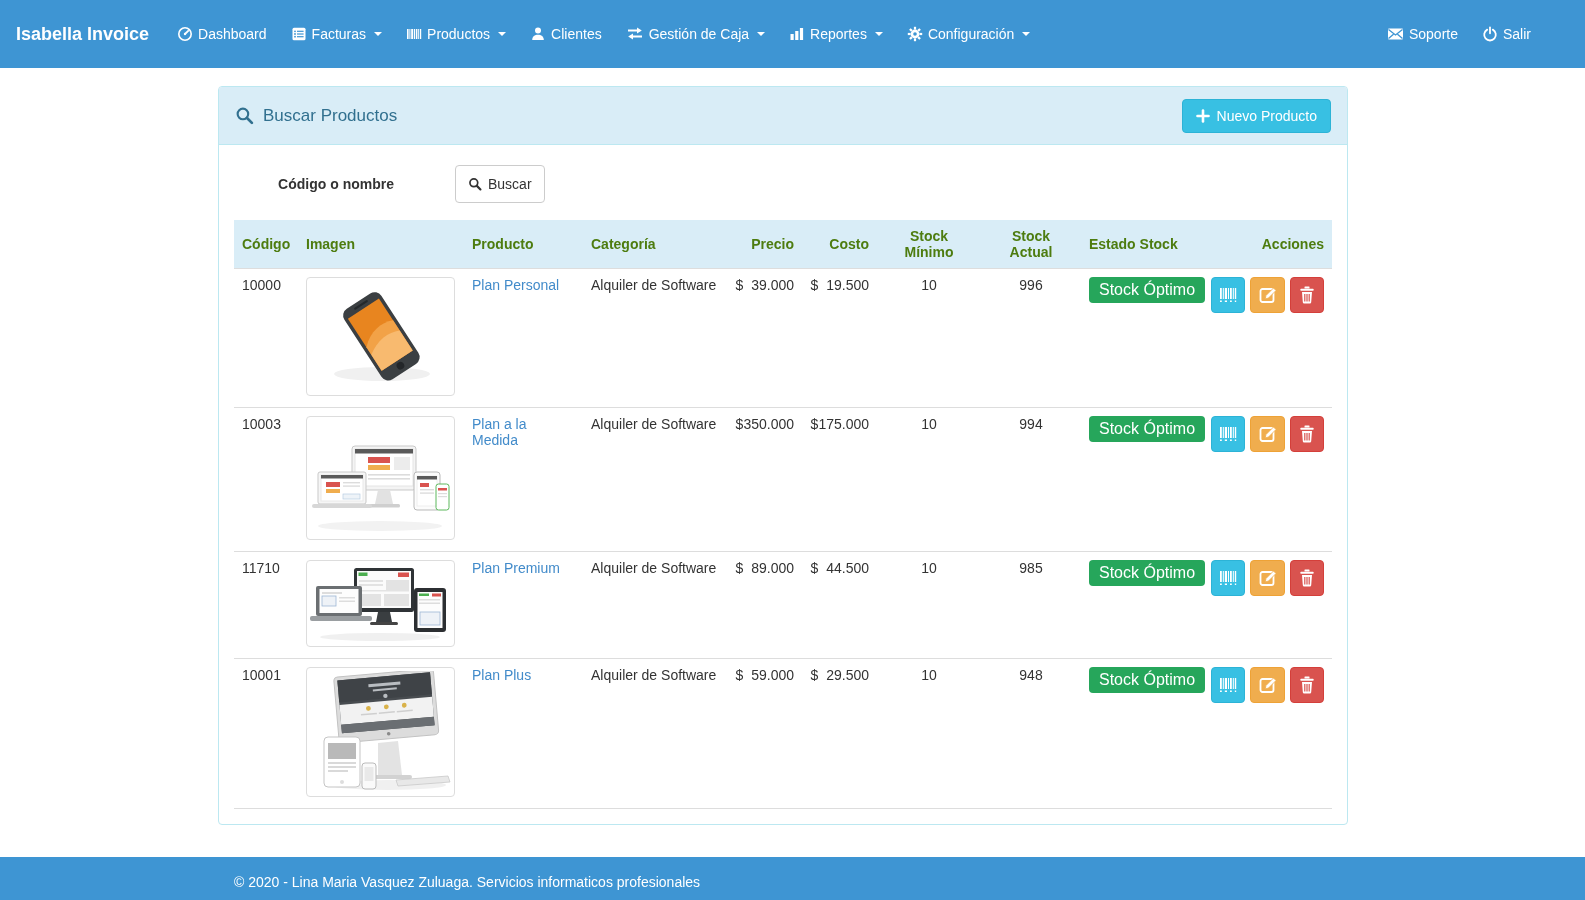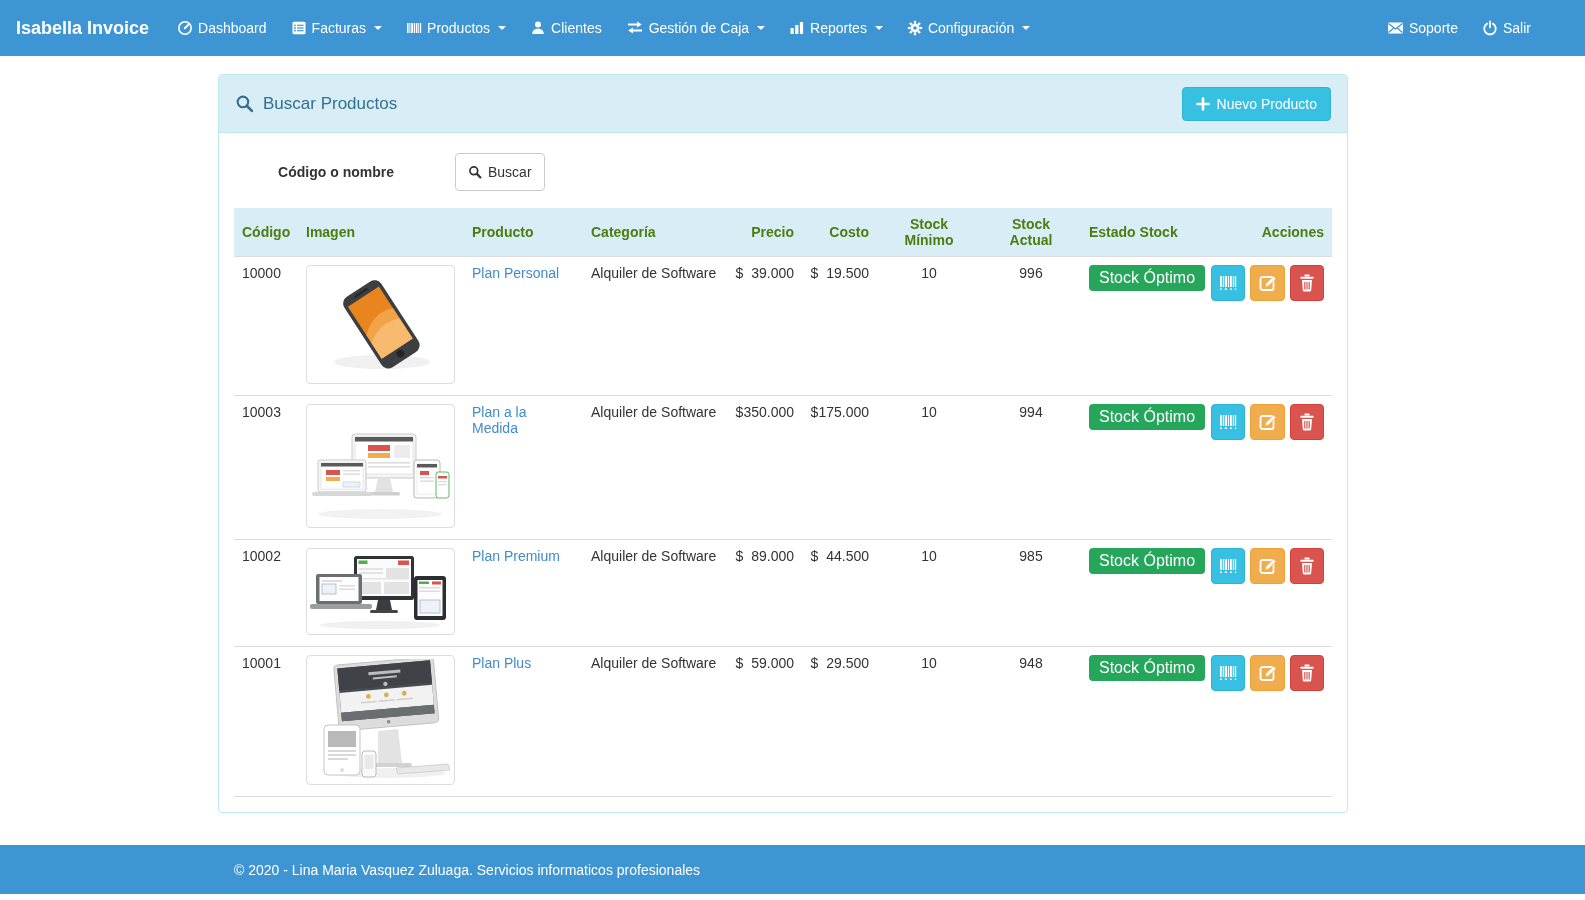--- a/index.html
+++ b/index.html
@@ -3,21 +3,21 @@
 <meta charset="utf-8">
 <style>
   * { box-sizing: border-box; margin: 0; padding: 0; }
   body {
     width: 1585px; height: 900px; overflow: hidden;
     font-family: "Liberation Sans", sans-serif; font-size: 14px;
     color: #333; background: #fff;
   }
   
   .navbar {
-    height: 56px; background: #3e95d3; display: flex; align-items: center;
+    height: 68px; background: #3e95d3; display: flex; align-items: center;
     padding: 0 16px;
   }
   .brand { color:#fff; font-size:18px; font-weight:bold; margin-right:16px; cursor:pointer; white-space:nowrap; }
   .nav-left { display:flex; align-items:center; height:100%; }
   .nav-right { margin-left:auto; display:flex; align-items:center; height:100%; padding-right:26px; }
   .nav-item {
     display:flex; align-items:center; gap:5px; padding:0 12px; height:100%;
     color:#fff; font-size:14px; cursor:pointer; white-space:nowrap; text-decoration:none;text-align:center;
   }
   .nav-item svg { display:block; flex:none; }
@@ -386,21 +386,21 @@
                           <line x1="6.8" y1="9" x2="6.8" y2="16.5"></line>
                           <line x1="9" y1="9" x2="9" y2="16.5"></line>
                           <line x1="11.2" y1="9" x2="11.2" y2="16.5"></line>
                         </g>
                       </svg>
                     </button>
                   </div>
                 </td>
               </tr>
               <tr>
-                <td>10002</td>
+                <td>11710</td>
                 <td><span class="thumb"><svg width="141" height="79" viewBox="0 0 141 79">
                       <ellipse cx="70" cy="73" rx="60" ry="4" fill="#f0f0f0"></ellipse>
                       <rect x="44" y="4" width="60" height="44" rx="2.5" fill="#2f3336"></rect>
                       <rect x="47" y="7" width="54" height="37" fill="#fbfbfb"></rect>
                       <rect x="48.5" y="8.5" width="9" height="3.5" fill="#4caf50"></rect>
                       <rect x="88" y="8.5" width="11" height="4.5" fill="#d9534f"></rect>
                       <g fill="#e3e3e3">
                         <rect x="49" y="16" width="24" height="2"></rect>
                         <rect x="49" y="20" width="24" height="2"></rect>
                         <rect x="76" y="16" width="23" height="10"></rect>

